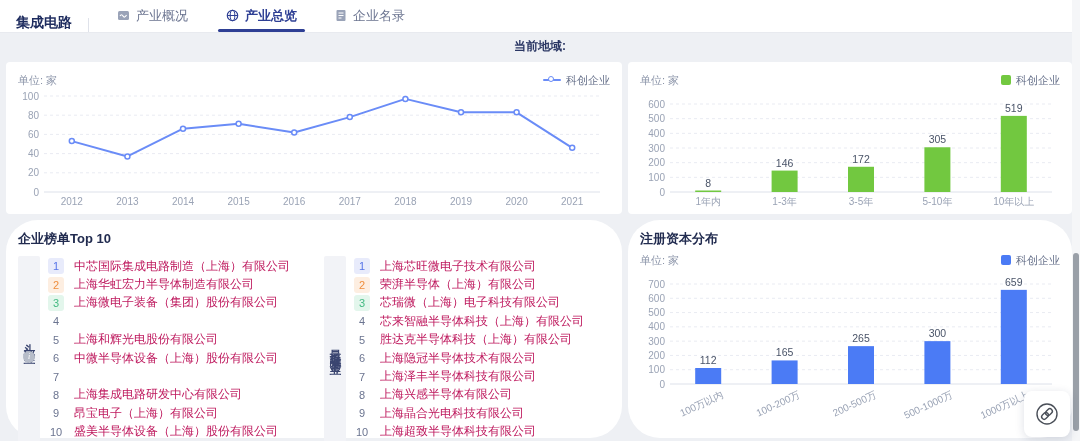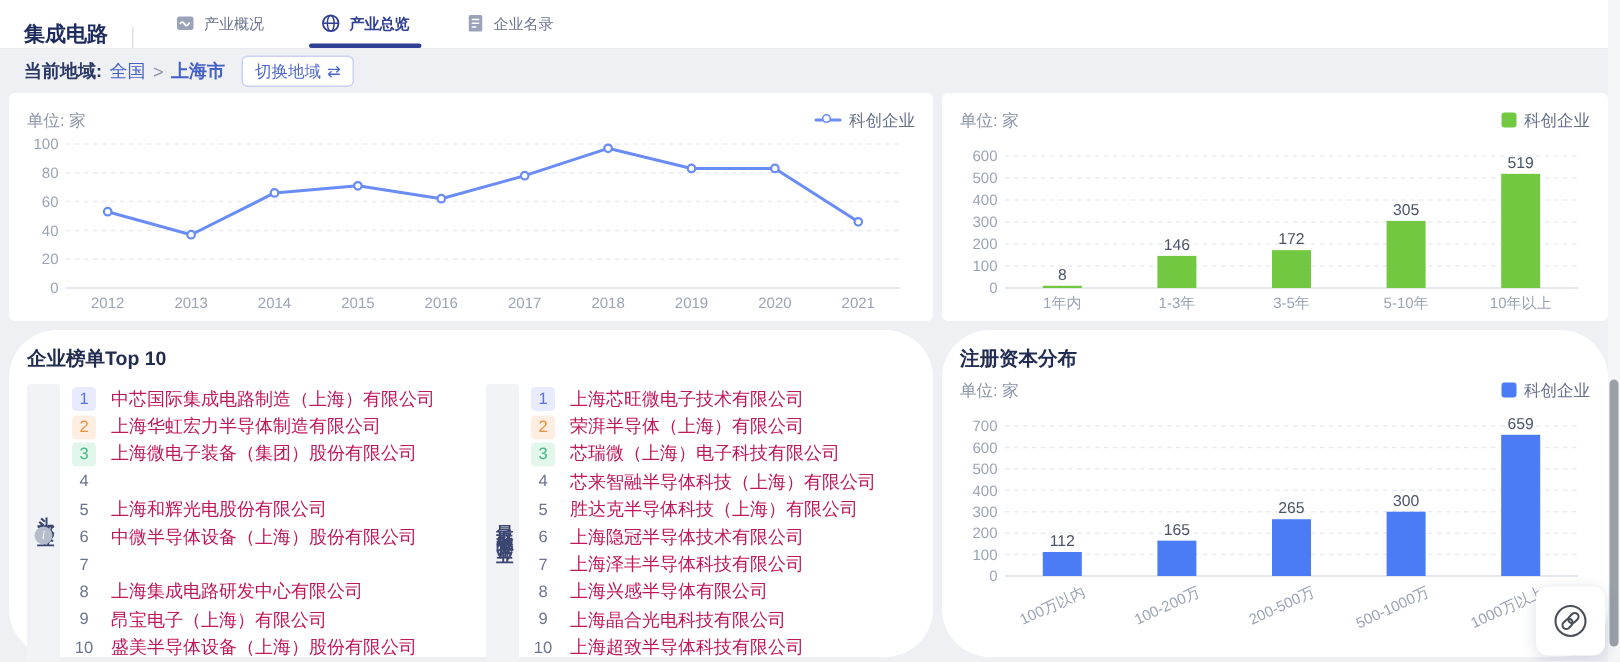--- a/index.html
+++ b/index.html
@@ -9,28 +9,28 @@
     font-family:"Liberation Sans","DejaVu Sans",sans-serif;
     position:relative;
     color:#333f63;
   }
   
   .navbar { height:33px; background:#fff; border-bottom:1px solid #e8eaef;
     display:flex; align-items:flex-end; padding:0 16px; }
   .brand { font-size:14px; font-weight:bold; color:#1d2b5e; margin-right:16px; }
   .nav-divider { width:1px; height:14px; background:#dfe2ea; margin-right:20px; }
   .tab { display:flex; align-items:center; gap:6px; height:33px; padding:0 8px;
-    margin-right:22px; font-size:10px; color:#6b7490; cursor:pointer; position:relative; }
+    margin-right:22px; font-size:13px; color:#6b7490; cursor:pointer; position:relative; }
   .tab .t-icon { display:flex; align-items:center; }
   .tab.active { color:#2e3f94; font-weight:bold; }
   .tab.active::after { content:""; position:absolute; left:0; right:0; bottom:0;
     height:3px; background:#2e3f94; border-radius:2px; }
   
   .loc-row { height:19px; margin:5px 16px; display:flex; align-items:center;
-    font-size:12px; gap:5px; }
+    font-size:12px; gap:5px;flex-direction:column; }
   .loc-label { color:#2a3663; font-weight:bold; }
   .loc-link { color:#4661c6; cursor:pointer; }
   .loc-sep { color:#8a93a8; }
   .loc-current { color:#4661c6; font-weight:bold; }
   .switch-btn { margin-left:6px; border:1px solid #c9d2f0; color:#4f68cd;
     background:#fff; border-radius:4px; padding:2px 8px; font-size:11px;
     display:flex; align-items:center; gap:4px; cursor:pointer; }
   
   .content { padding:0 0 0 6px; }
   .row { display:flex; gap:6px; margin-bottom:6px; }

